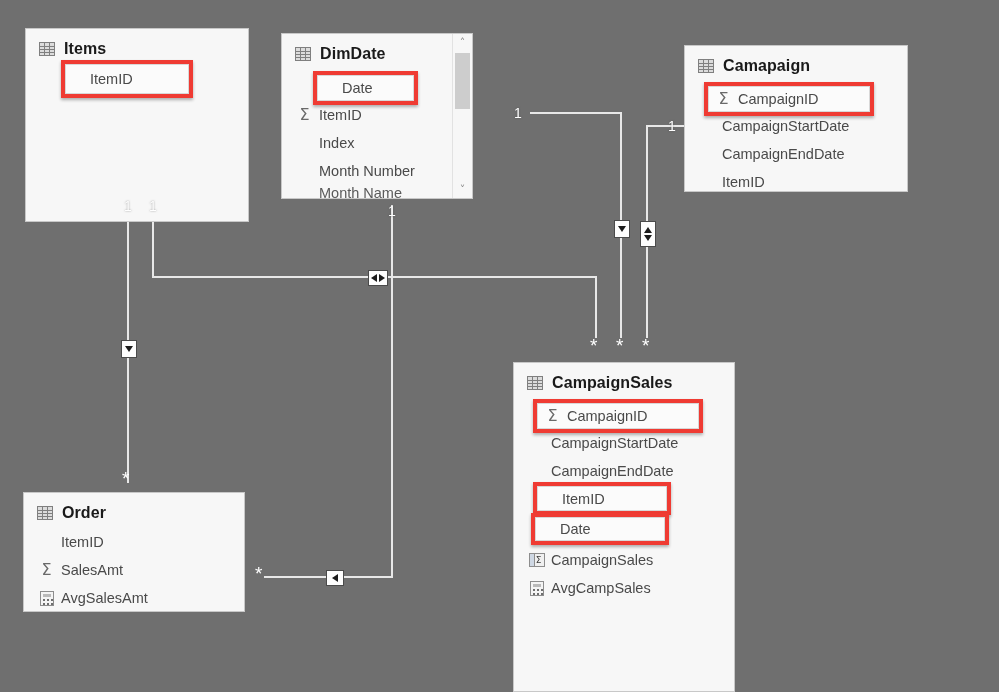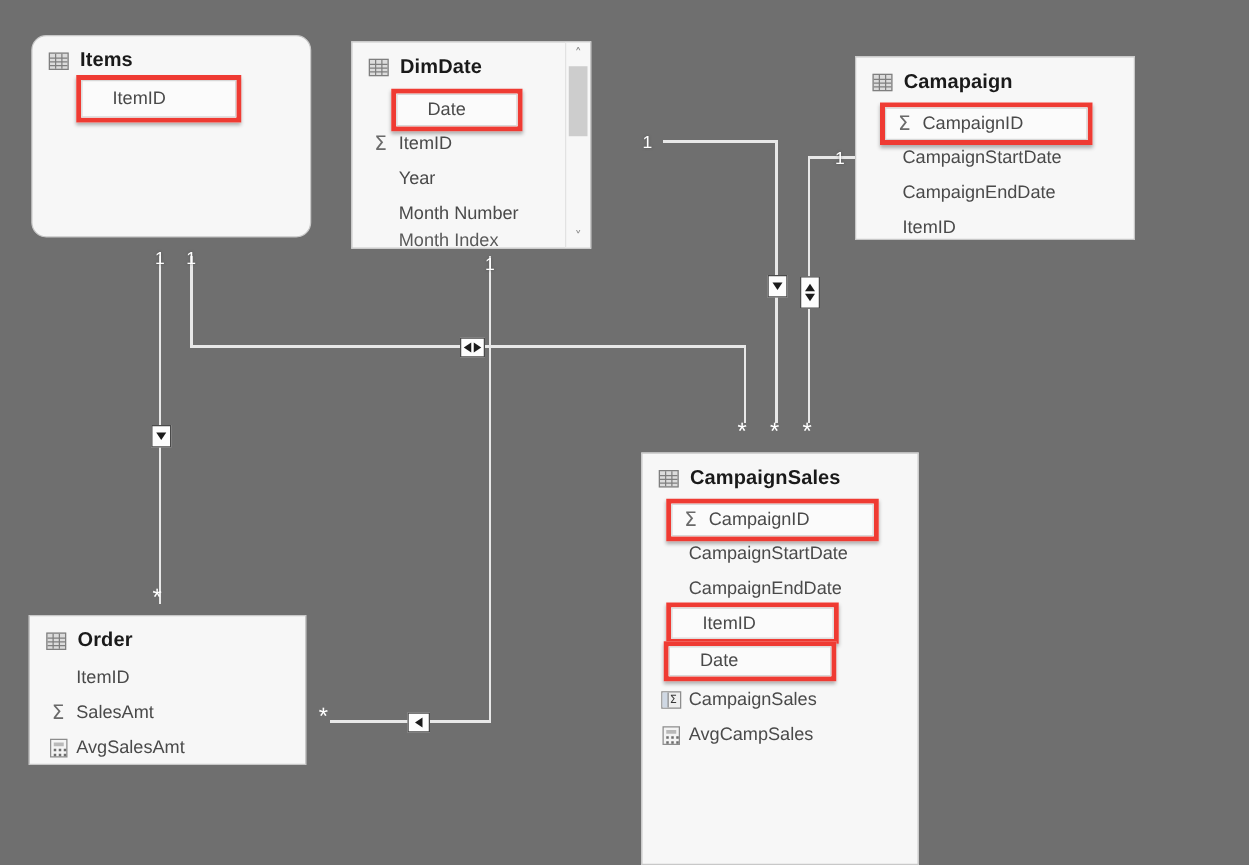--- a/index.html
+++ b/index.html
@@ -208,21 +208,21 @@
   </div>
 
   <div class="marker" style="left:121px;top:340px;width:14px;height:16px;">
     <span class="tri tri-down"></span>
   </div>
 
   <div class="marker" style="left:326px;top:570px;width:16px;height:14px;">
     <span class="tri tri-left"></span>
   </div>
 
-  <div class="tbl" style="left:25px;top:28px;width:224px;height:162px;border-radius:12px;">
+  <div class="tbl" style="left:25px;top:28px;width:224px;height:194px;">
     <div class="tbl-head">
       <span class="ico-head"></span>
       <span class="tbl-title">Items</span>
     </div>
     <div class="fields">
       <div class="field" style="height:36px;"></div>
     </div>
     <div class="hl" style="left:35px;top:31px;width:132px;height:38px;">
       <div class="hl-inner hl-pad">
         <span class="f-name">ItemID</span>
@@ -238,29 +238,29 @@
     <div class="fields">
       <div class="field" style="height:32px;"></div>
       <div class="field">
         <span class="f-icon">
           <span class="ico-sigma">Σ</span>
         </span>
         <span class="f-name">ItemID</span>
       </div>
       <div class="field">
         <span class="f-icon"></span>
-        <span class="f-name">Year</span>
+        <span class="f-name">Index</span>
       </div>
       <div class="field">
         <span class="f-icon"></span>
         <span class="f-name">Month Number</span>
       </div>
       <div class="field clipped">
         <span class="f-icon"></span>
-        <span class="f-name">Month Index</span>
+        <span class="f-name">Month Name</span>
       </div>
     </div>
 
     <div class="vscroll">
       <div class="vs-btn">˄</div>
       <div class="vs-track">
         <div class="vs-thumb"></div>
       </div>
       <div class="vs-btn">˅</div>
     </div>

